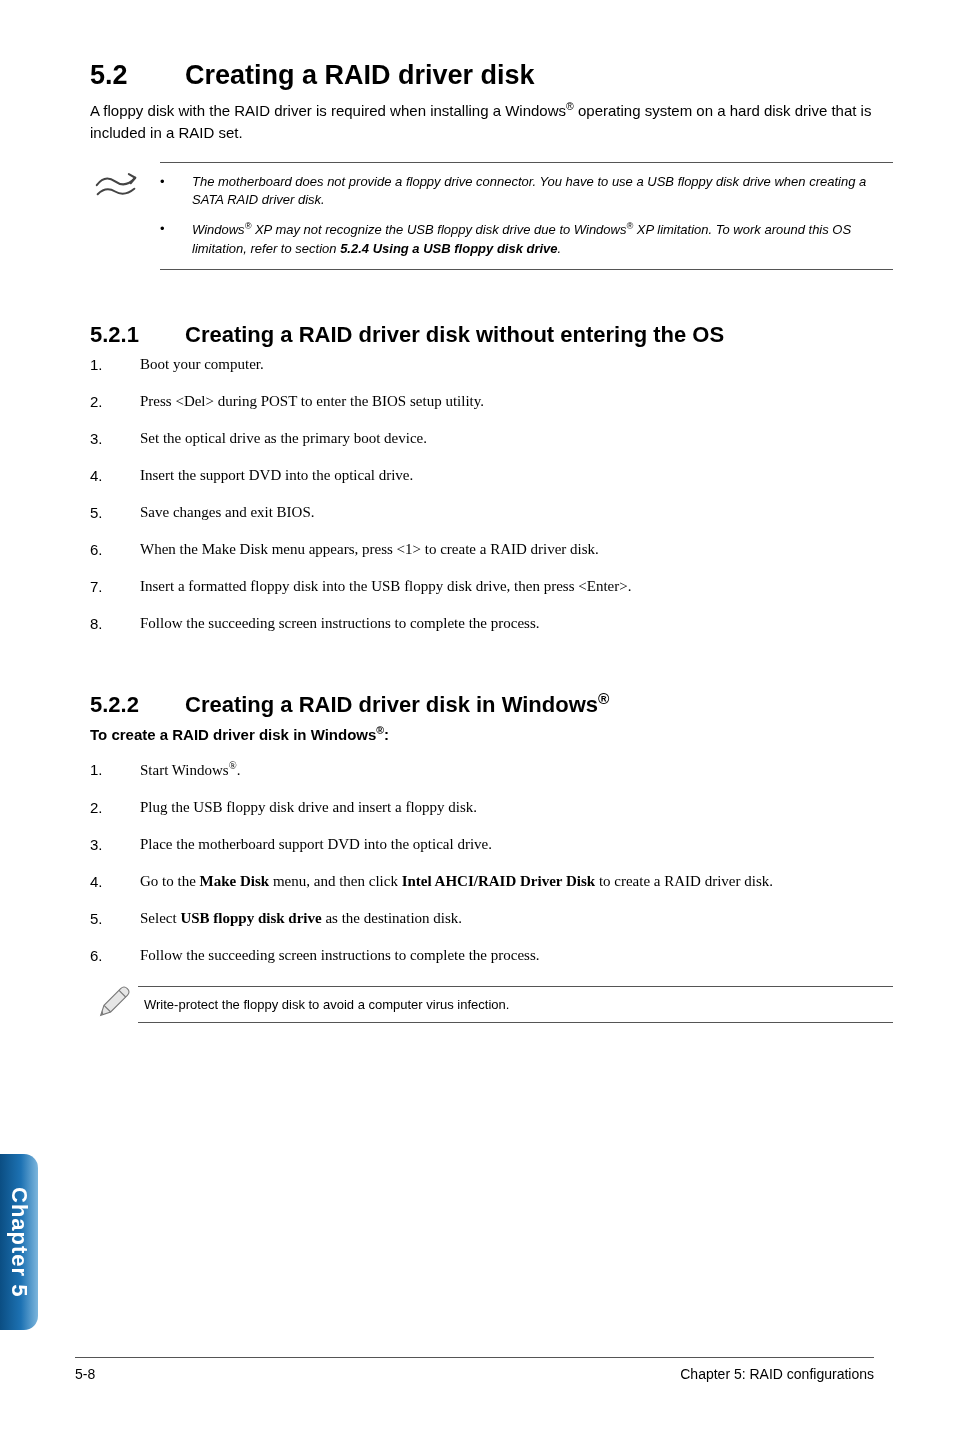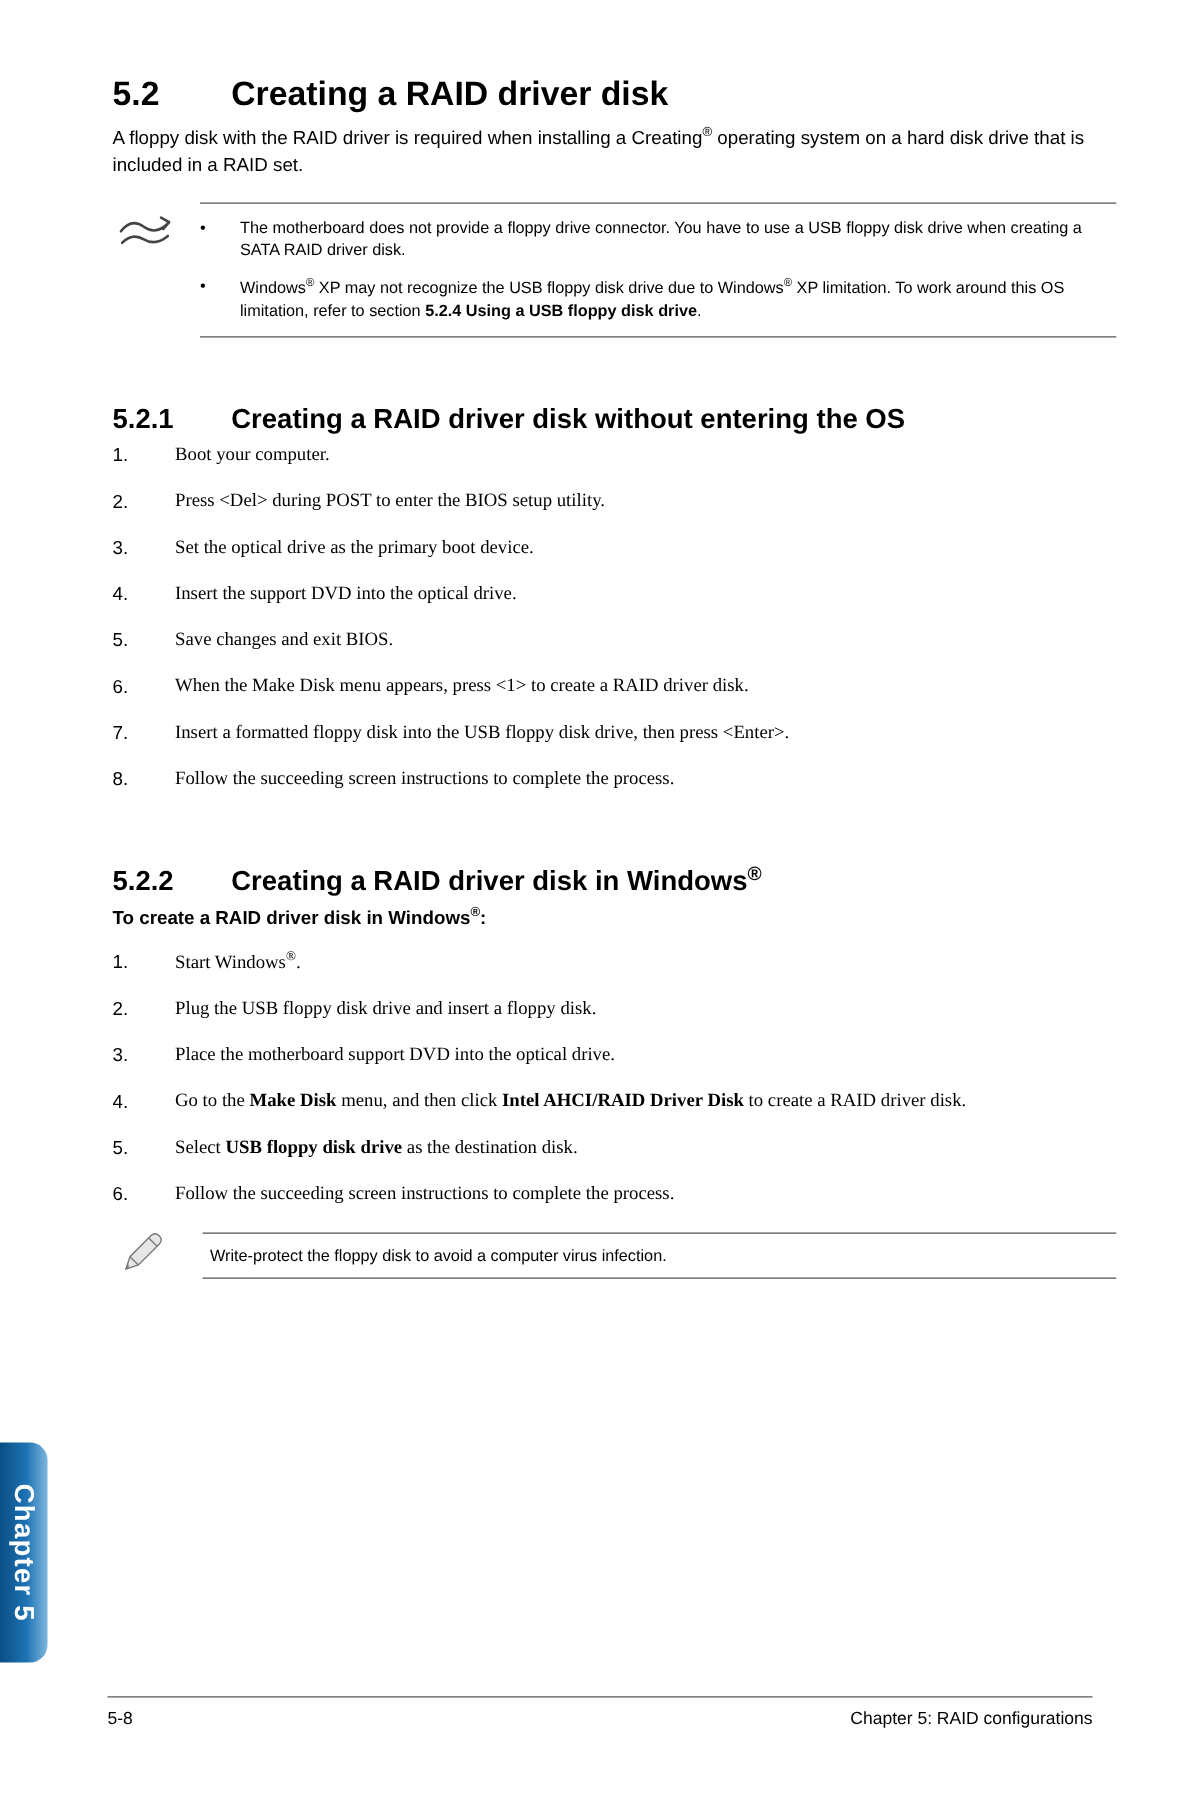--- a/index.html
+++ b/index.html
@@ -51,21 +51,21 @@
       font-size: 13px;
       line-height: 1.45;
     }
     .bullet {
       display: flex;
       gap: 22px;
       margin-bottom: 10px;
     }
     .bullet:last-child { margin-bottom: 0; }
     .bullet .dot { flex: 0 0 10px; }
-    .bullet .txt { flex: 1; }
+    .bullet .txt { flex: 1; font-style: italic; }
     .h2 {
       font-size: 22px;
       font-weight: bold;
       margin-bottom: 6px;
     }
     .h2 .num {
       display: inline-block;
       width: 95px;
       margin-top: 20px;
     }
@@ -82,21 +82,20 @@
       gap: 26px;
       font-size: 15px;
       line-height: 1.4;
       margin-bottom: 16px;
     }
     .step .n { flex: 0 0 24px; }
     .step .t { flex: 1; font-family: Liberation Serif, serif; }
     .tip-block {
       display: flex;
       align-items: center;
-      gap: 24px;
       margin: 4px 0 0 4px;
     }
     .tip-icon {
       width: 44px;
       flex: 0 0 44px;
     }
     .tip-body {
       flex: 1;
       border-top: 1px solid #555;
       border-bottom: 1px solid #555;
@@ -119,41 +118,41 @@
     .side-tab span {
       color: #fff;
       font-weight: bold;
       font-size: 22px;
       writing-mode: vertical-rl;
       letter-spacing: 1px;
     }
     .footer {
       position: absolute;
       bottom: 56px;
-      left: 86px;
+      left: 75px;
       right: 80px;
       border-top: 1px solid #555;
       padding-top: 8px;
       display: flex;
       justify-content: space-between;
       font-size: 14px;
     }
     sup { font-size: 0.7em; }
   </style>
 </head>
 <body>
 
 <div class="content">
 
   <div class="h1">
     <span class="num">5.2</span><span>Creating a RAID driver disk</span>
   </div>
 
   <p class="intro">
-    <span>A floppy disk with the RAID driver is required when installing a Creating</span><sup>®</sup><span> operating system on a hard disk drive that is included in a RAID set.</span>
+    <span>A floppy disk with the RAID driver is required when installing a Windows</span><sup>®</sup><span> operating system on a hard disk drive that is included in a RAID set.</span>
   </p>
 
   <div class="note-block">
     <div class="note-icon">
       <svg viewBox="0 0 48 30" width="44" height="28">
         <path d="M3 14 Q 12 2 23 10 Q 34 18 45 6" fill="none" stroke="#444" stroke-width="2.2" stroke-linecap="round"></path>
         <path d="M38 2 L45 6 L40 12" fill="none" stroke="#444" stroke-width="2.2" stroke-linecap="round" stroke-linejoin="round"></path>
         <path d="M4 24 Q 13 15 23 21 Q 33 27 44 18" fill="none" stroke="#444" stroke-width="2.2" stroke-linecap="round"></path>
       </svg>
     </div>

